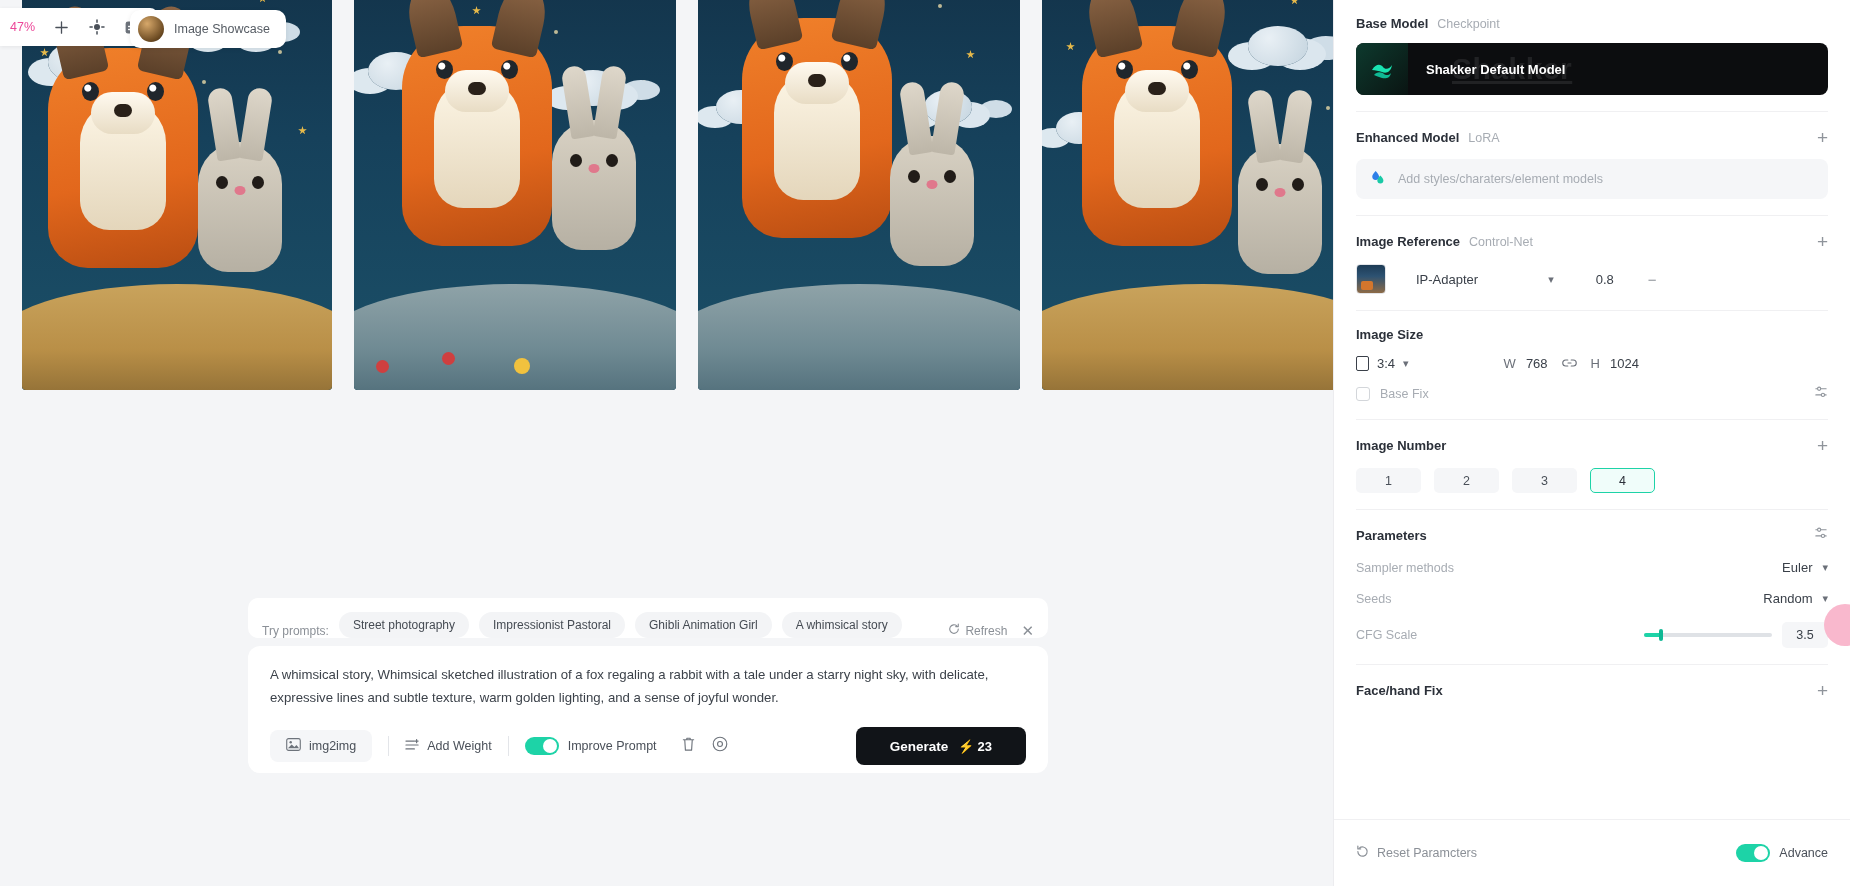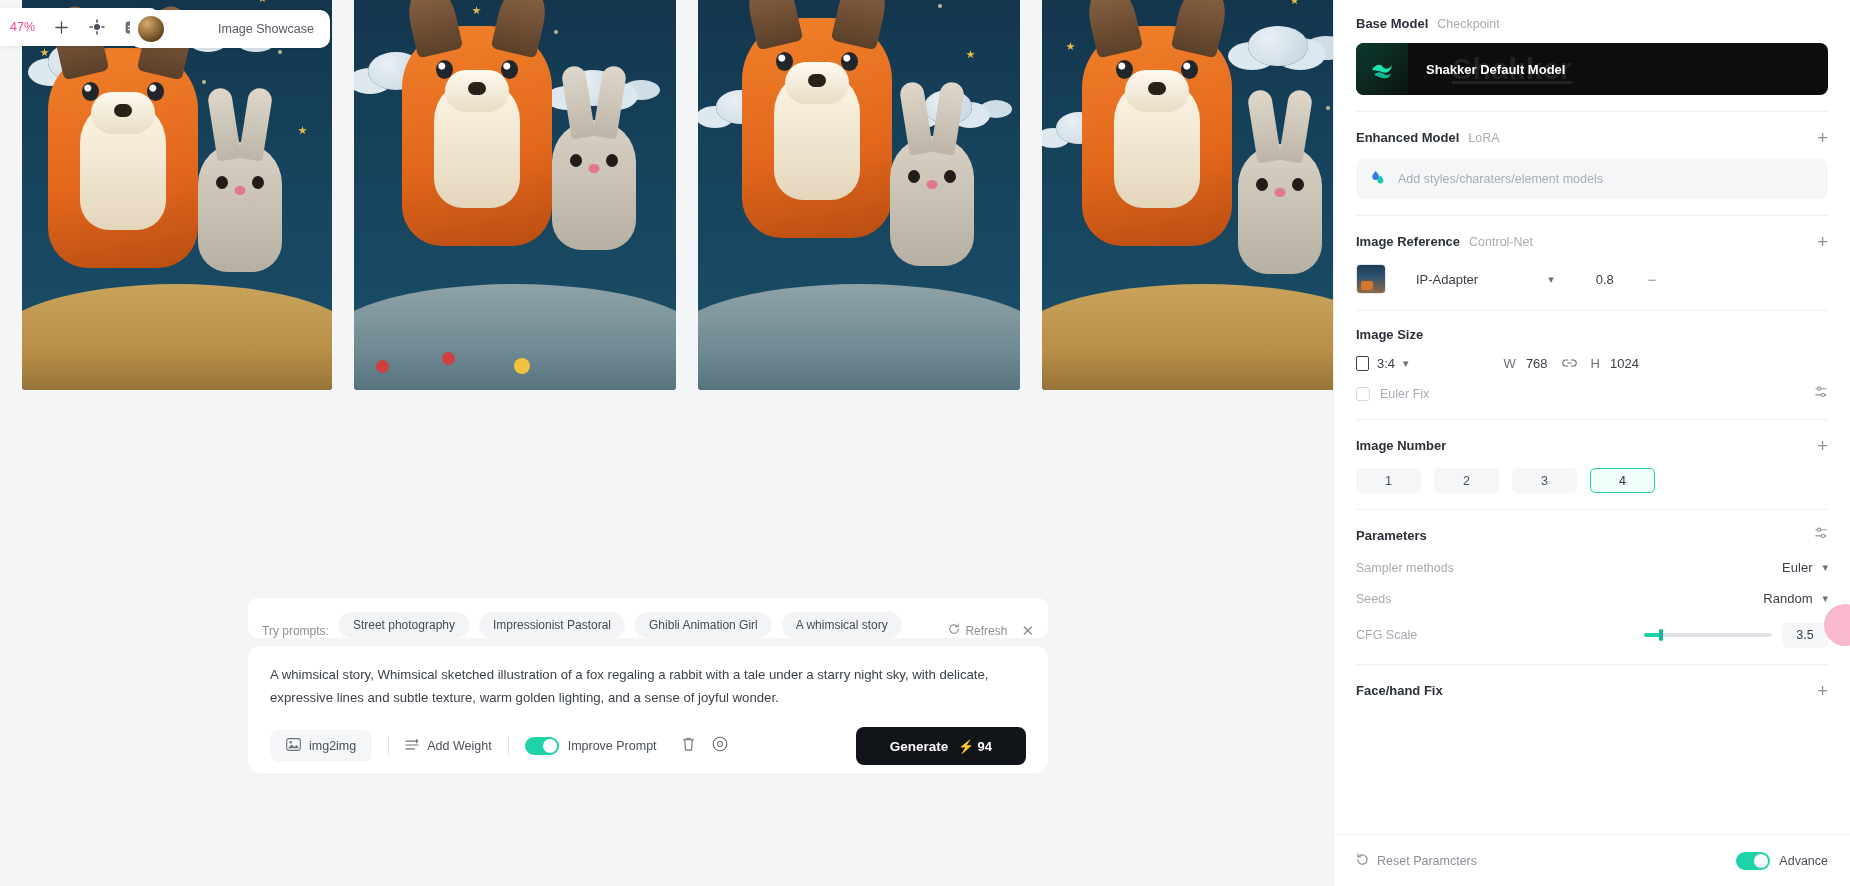--- a/index.html
+++ b/index.html
@@ -117,21 +117,21 @@
   .showcase-pill {
     position: absolute; left: 130px; top: 10px; z-index: 31;
     display:flex; align-items:center; gap: 10px;
     background:#fff; border-radius: 10px; padding: 6px 16px 6px 8px;
     box-shadow: 0 1px 5px rgba(0,0,0,.08);
   }
   .showcase-av {
     width: 26px; height: 26px; border-radius: 50%;
     background: radial-gradient(circle at 35% 30%, #d7a86a, #6b4a22 70%, #3a2712);
   }
-  .showcase-txt { font-size: 12.5px; color: #555b63; margin-left: 44px; }
+  .showcase-txt { font-size: 12.5px; color: #555b63; }
 
   
   .prompt-wrap {
     position: absolute; left: 248px; top: 598px; width: 800px; z-index: 20;
   }
   .tryprompts {
     background:#fff; border-radius: 10px; height: 40px; width: 800px;
     display:flex; align-items:flex-end; padding: 0 14px; gap: 10px;
   }
   .try-label { font-size: 12px; color: #8b9097; white-space: nowrap; }
@@ -259,21 +259,21 @@
     min-width: 46px; height: 26px; border-radius:5px; background:#f5f6f8;
     display:flex; align-items:center; justify-content:center; font-size:12.5px; color:#3a4049;
   }
 
   .fab {
     position:absolute; right: -16px; top: 604px; width: 42px; height: 42px;
     border-radius: 50%; background:#f9b8cd; z-index: 5;
   }
 
   .sb-bottom {
-    position:absolute; left:0; right:0; bottom:0; height: 52px;
+    position:absolute; left:0; right:0; bottom:0; height: 67px;
     border-top:1px solid #f0f0f2; background:#fff;
     display:flex; align-items:center; padding: 0 22px;
   }
   .reset { display:flex; align-items:center; gap: 8px; font-size: 12.5px; color:#8b9097; cursor:pointer; }
   .adv { margin-left:auto; display:flex; align-items:center; gap: 9px; }
   .adv-lbl { font-size: 12.5px; color:#4a5059; }
 </style>
 </head>
 <body>
 
@@ -484,21 +484,21 @@
               <circle cx="8.5" cy="8.5" r="7.2" fill="none" stroke="#6d737b" stroke-width="1.2"></circle>
               <circle cx="8.5" cy="8.5" r="2.6" fill="none" stroke="#6d737b" stroke-width="1.2"></circle>
             </svg>
           </span>
         </span>
 
         <button class="gen-btn">
           <span>Generate</span>
           <span class="credit">
             <span class="bolt">⚡</span>
-            <span>94</span>
+            <span>23</span>
           </span>
         </button>
       </div>
     </div>
   </div>
 
   <div class="sidebar">
     <div class="fab"></div>
     <div class="sb-inner">
 
@@ -568,21 +568,21 @@
             <svg width="15" height="10" viewBox="0 0 16 10">
               <path d="M6.4 5H9.6" stroke="#6b7079" stroke-width="1.2" stroke-linecap="round"></path>
               <path d="M6.2 1.8H4A3.2 3.2 0 0 0 4 8.2h2.2M9.8 1.8H12A3.2 3.2 0 0 1 12 8.2H9.8" fill="none" stroke="#6b7079" stroke-width="1.2" stroke-linecap="round"></path>
             </svg>
           </span>
           <span class="wh-label">H</span>
           <span class="wh-val">1024</span>
         </div>
         <div class="hires-row">
           <span class="cbox"></span>
-          <span class="hires-lbl">Euler Fix</span>
+          <span class="hires-lbl">Base Fix</span>
           <span class="sb-slider-ico">
             <svg width="14" height="14" viewBox="0 0 15 15">
               <path d="M2 4h11M2 10.6h11" stroke="#8f949b" stroke-width="1.2" stroke-linecap="round"></path>
               <circle cx="5.5" cy="4" r="1.7" fill="#fff" stroke="#8f949b" stroke-width="1.2"></circle>
               <circle cx="9.6" cy="10.6" r="1.7" fill="#fff" stroke="#8f949b" stroke-width="1.2"></circle>
             </svg>
           </span>
         </div>
       </div>
 

